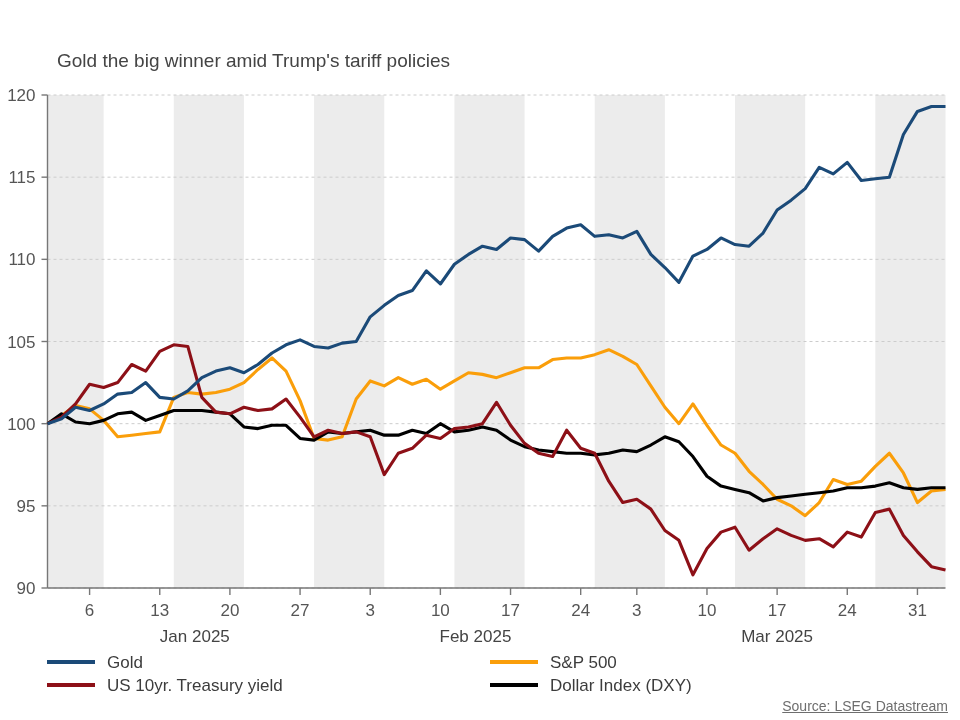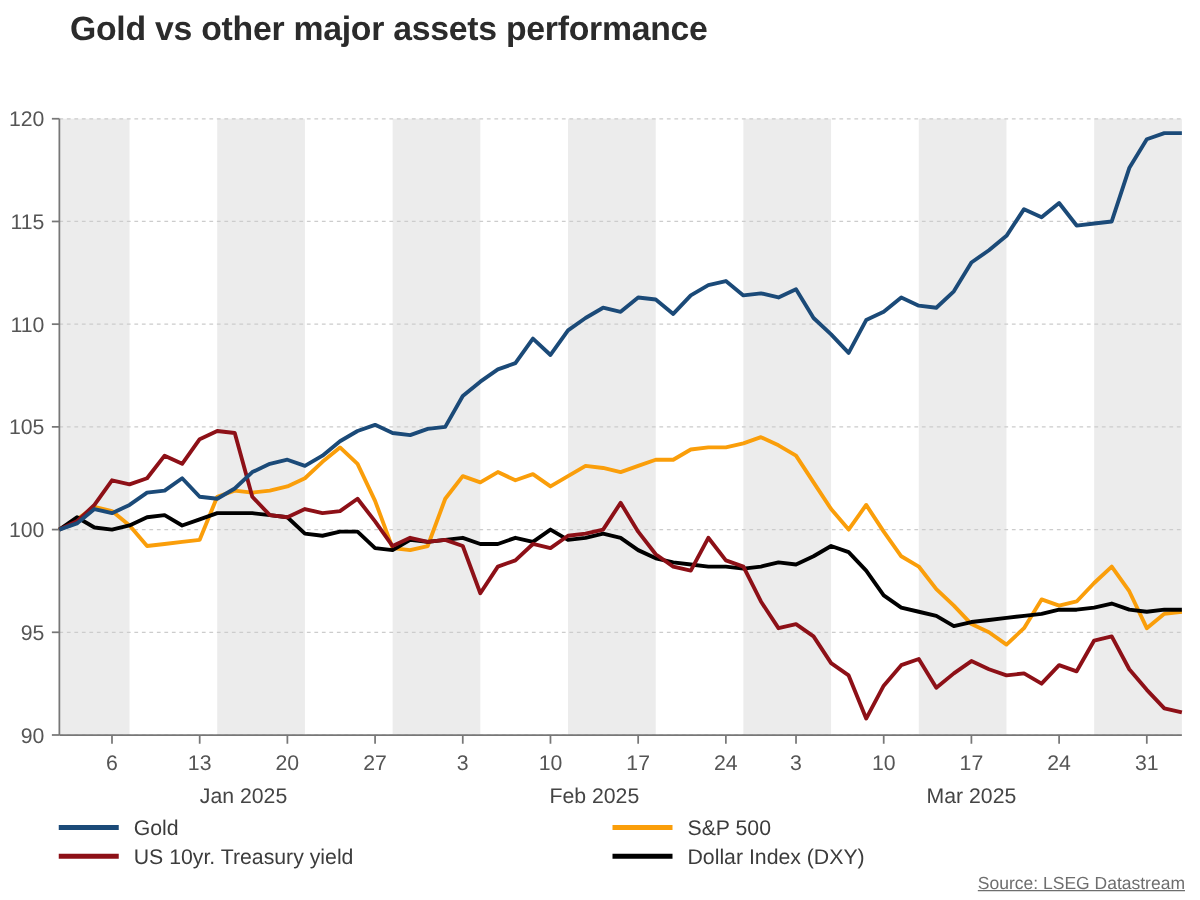--- a/index.html
+++ b/index.html
@@ -73,22 +73,22 @@
     fill: none;
     stroke-linejoin: round;
     stroke-linecap: butt;
   }
 </style>
 </head>
 <body>
 
 <div id="chart-card">
 
-  <div class="title">Gold vs other major assets performance</div>
 
+  <div class="subtitle">Gold the big winner amid Trump's tariff policies</div>
 
   <svg id="plot" width="960" height="720">
     <g id="bands-group">
         <rect x="47.5" y="95" width="56.125" height="493" fill="#ececec"></rect>
         <rect x="173.78125" y="95" width="70.15625" height="493" fill="#ececec"></rect>
         <rect x="314.09375" y="95" width="70.15625" height="493" fill="#ececec"></rect>
         <rect x="454.40625" y="95" width="70.15625" height="493" fill="#ececec"></rect>
         <rect x="594.71875" y="95" width="70.15625" height="493" fill="#ececec"></rect>
         <rect x="735.03125" y="95" width="70.15625" height="493" fill="#ececec"></rect>
         <rect x="875.34375" y="95" width="70.15625" height="493" fill="#ececec"></rect>

